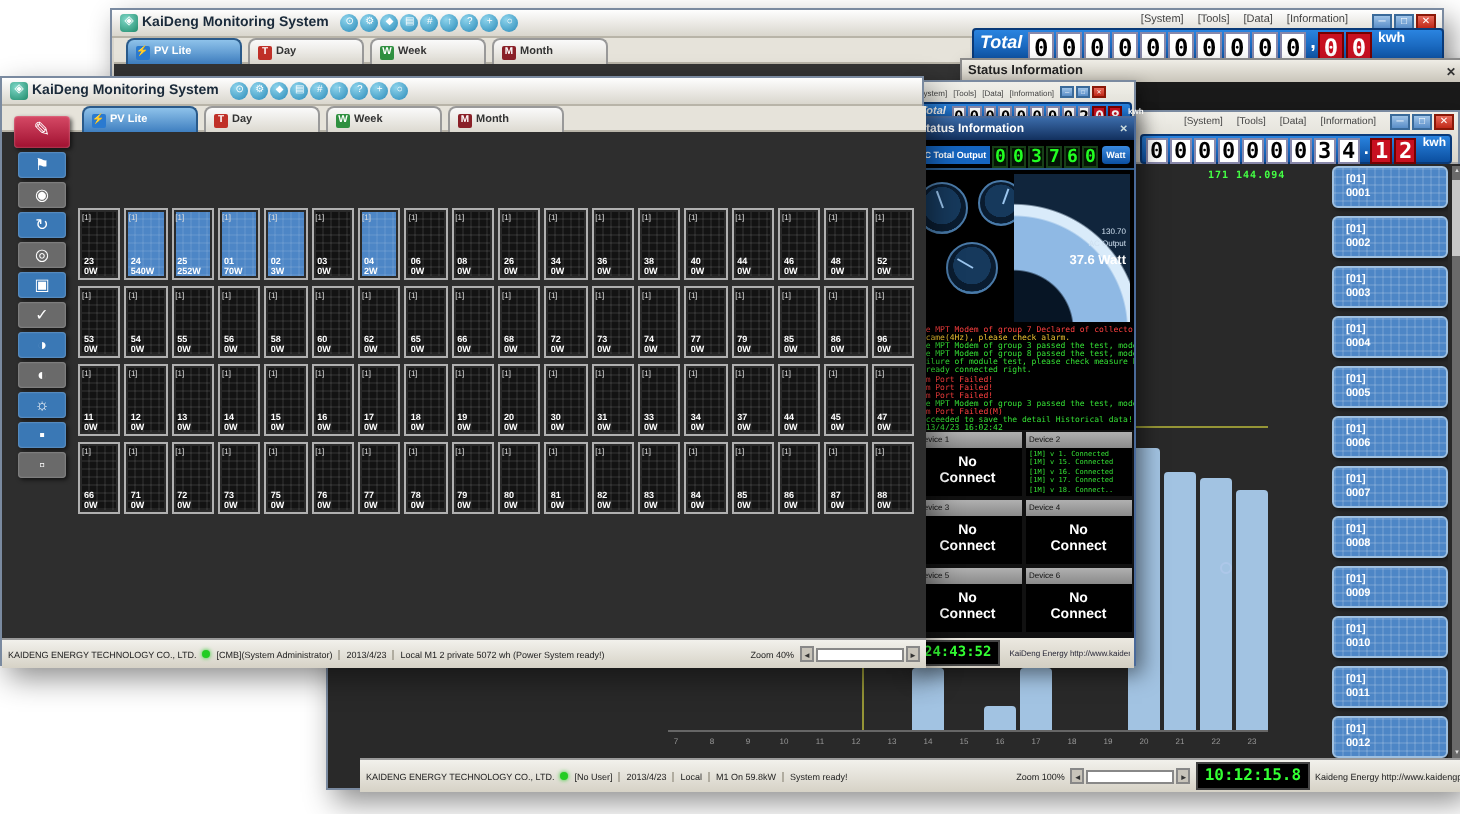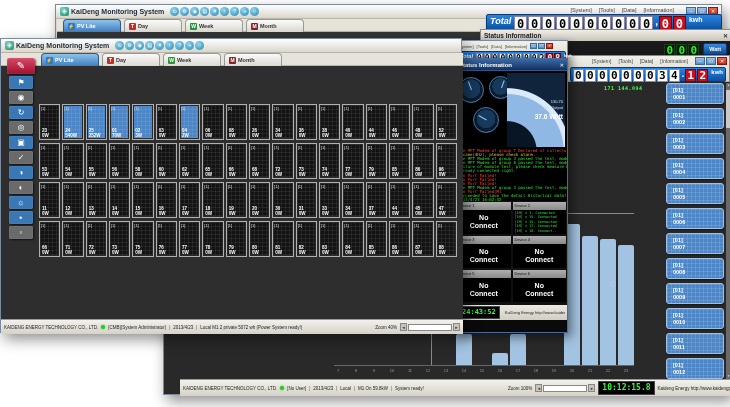--- a/index.html
+++ b/index.html
@@ -190,24 +190,20 @@
         <span class="dig red">0</span>
         <span class="cunit">kwh</span>
       </div>
   </div>
 
   <div id="panelA">
     <div class="ptitle">
       <span>Status Information</span>
       <span class="pclose">✕</span>
     </div>
-    <div id="ap-row">
-      <span id="ap-digits"><span class="seg">0</span><span class="seg">0</span><span class="seg">0</span></span>
-      <span class="wattbtn">Watt</span>
-    </div>
   </div>
 
   <div class="win" id="winD">
     <div id="d-chrome">
       <div id="d-menurow">
         <span class="menus" id="d-menus">
             <span class="menu">[System]</span>
             <span class="menu">[Tools]</span>
             <span class="menu">[Data]</span>
             <span class="menu">[Information]</span>
@@ -370,20 +366,25 @@
         <span class="dig red">8</span>
         <span class="cunit">kwh</span>
       </div>
   </div>
 
   <div id="panelB">
     <div class="ptitle">
       <span>Status Information</span>
       <span class="pclose">✕</span>
     </div>
+    <div id="bp-output">
+      <span id="bp-outlabel">AC Total Output</span>
+      <span id="bp-digits"><span class="seg">0</span><span class="seg">0</span><span class="seg">3</span><span class="seg">7</span><span class="seg">6</span><span class="seg">0</span></span>
+      <span id="bp-watt">Watt</span>
+    </div>
     <div id="bp-gauges">
       <div class="gauge" style="left:2px;top:6px;width:26px;height:26px;">
           <span class="needle"></span>
         </div>
       <div class="gauge" style="left:33px;top:5px;width:23px;height:23px;">
           <span class="needle" style="transform:rotate(200deg);"></span>
         </div>
       <div class="gauge" style="left:17px;top:36px;width:26px;height:26px;">
           <span class="needle" style="transform:rotate(120deg);"></span>
         </div>

